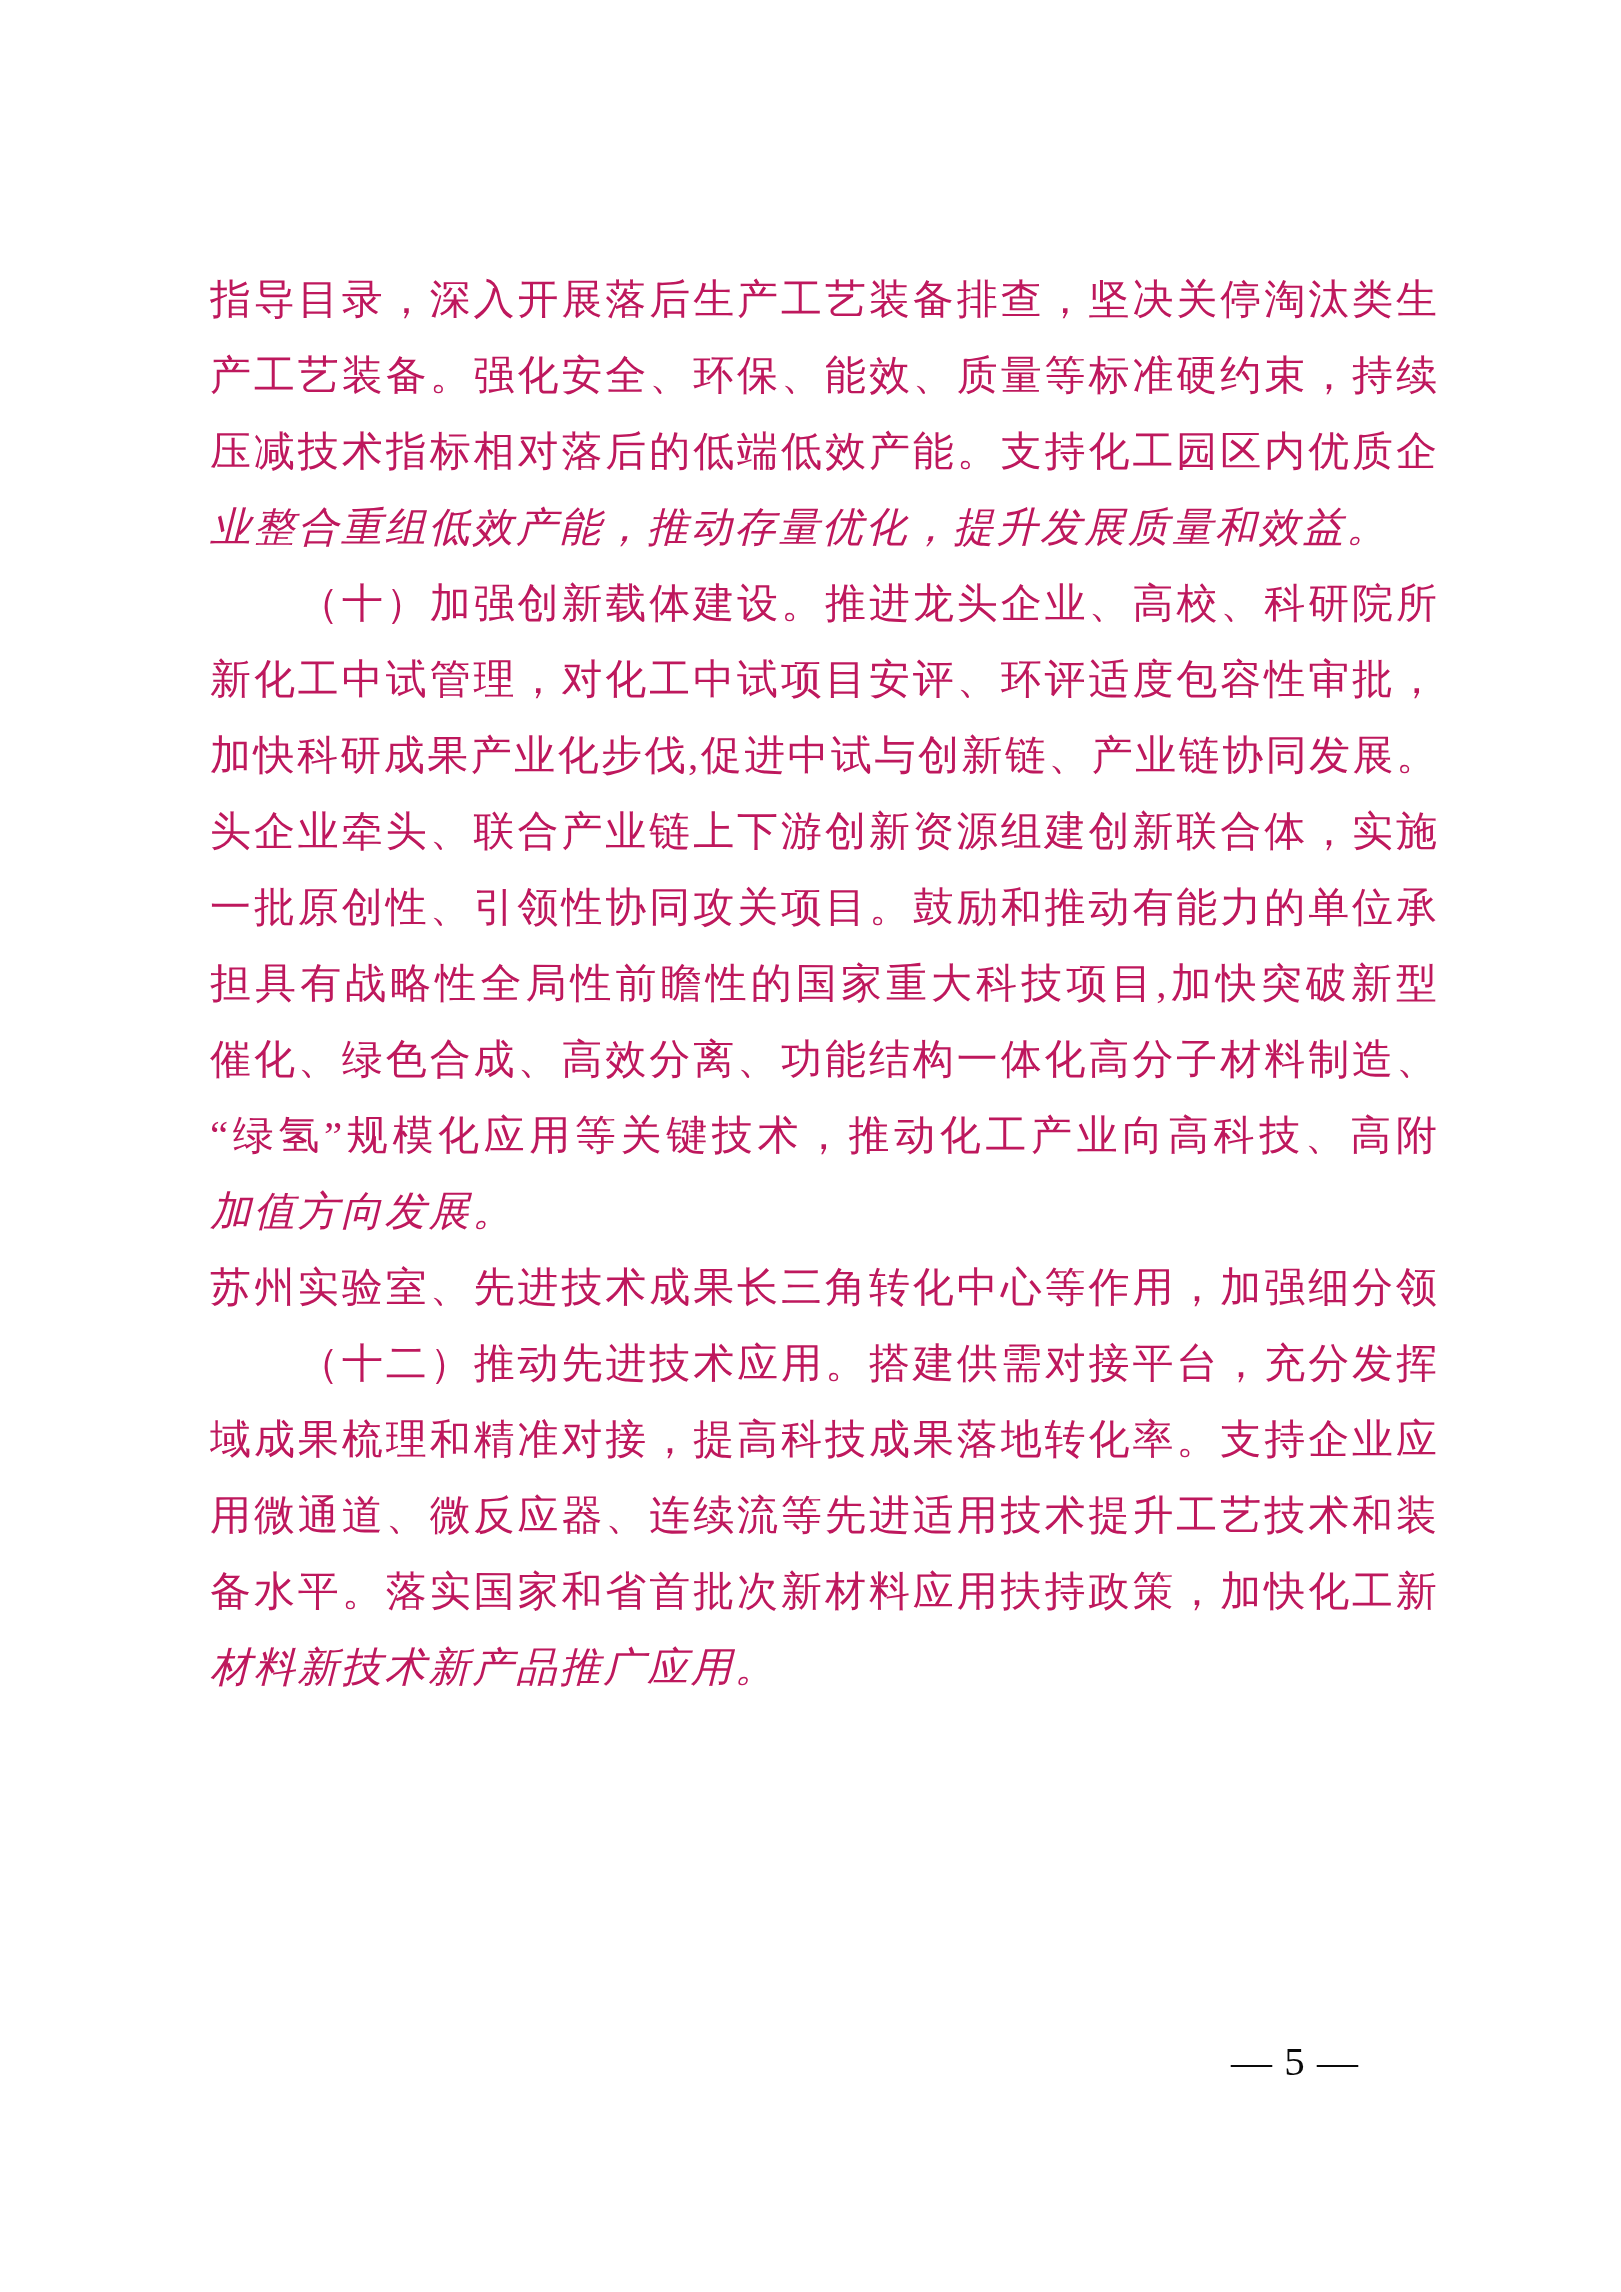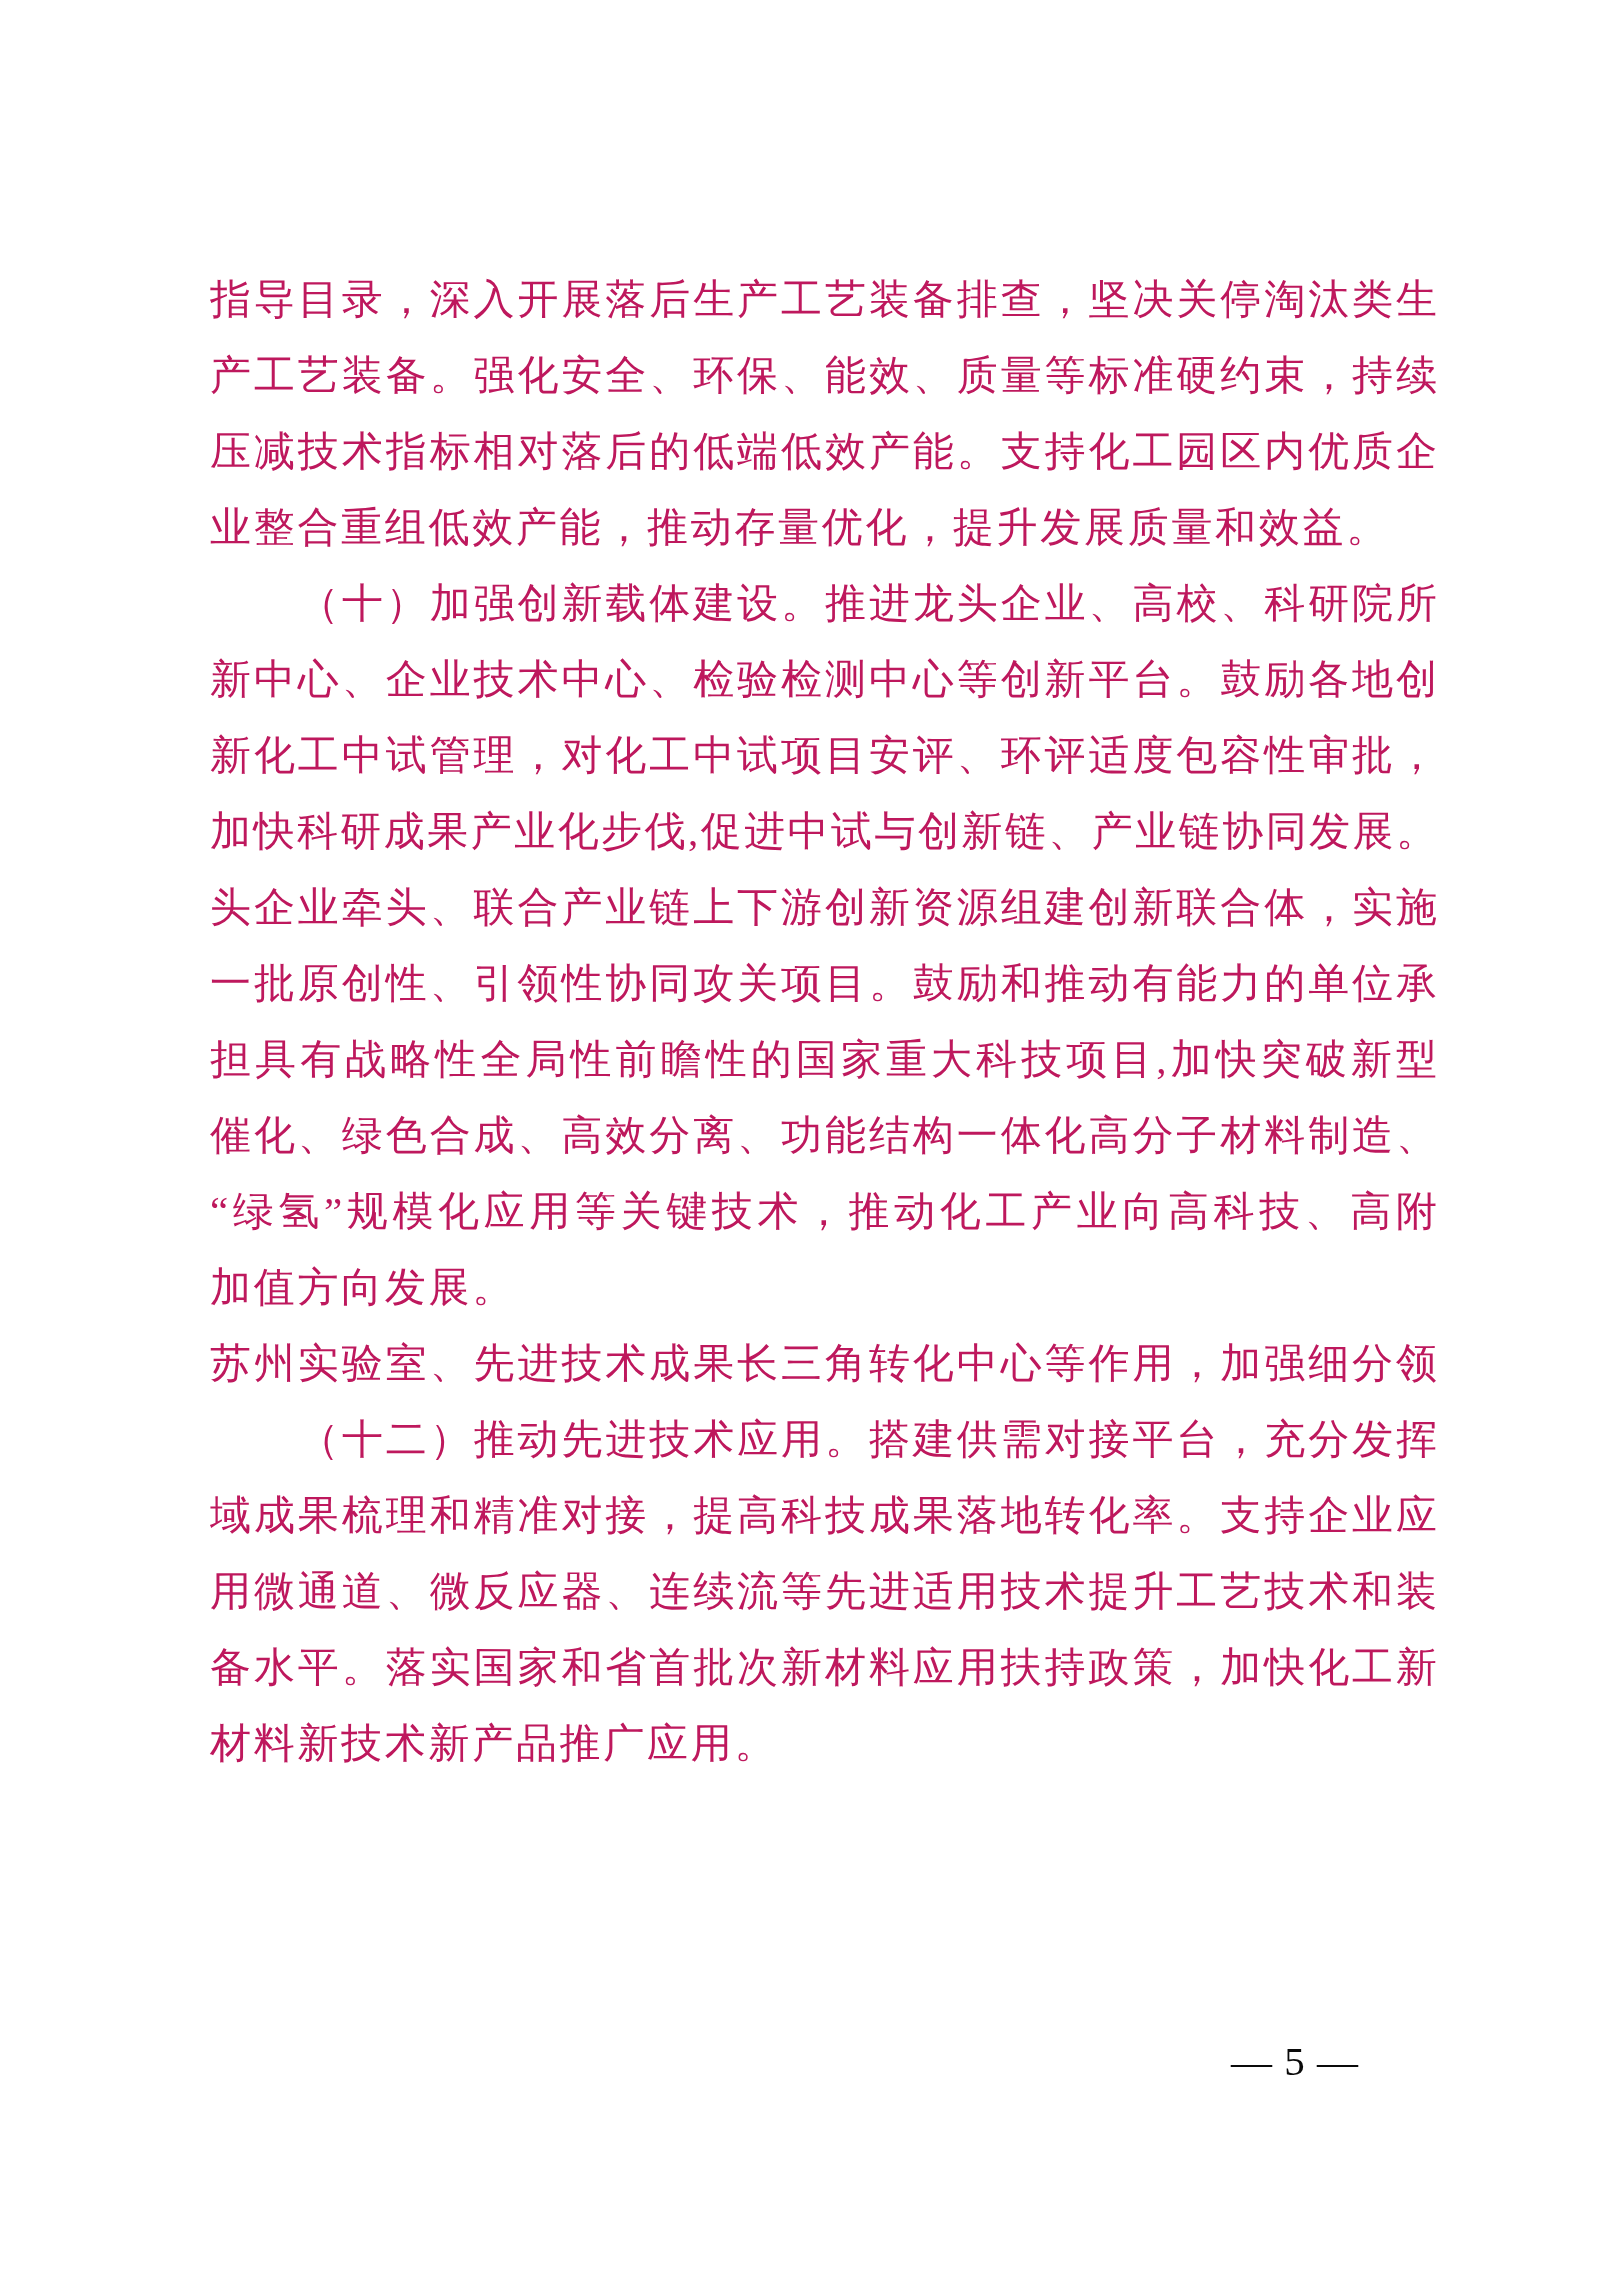--- a/index.html
+++ b/index.html
@@ -30,20 +30,21 @@
   }
   .just {
     text-align: justify;
     text-align-last: justify;
   }
   .end {
     text-align: center;
     text-align-last: left;
     letter-spacing: 2.7px;
     white-space: nowrap;
+    font-style: italic;
   }
   .indent {
     padding-left: 88px;
   }
   .heading {
     font-family: "Liberation Sans", "DejaVu Sans", sans-serif;
     font-weight: 700;
     font-size: 43px;
     letter-spacing: 2.5px;
     padding-left: 88px;
@@ -65,21 +66,20 @@
 </head>
 <body>
 
 <div class="page">
   <div class="textblock">
     <div class="line just">指导目录，深入开展落后生产工艺装备排查，坚决关停淘汰类生</div>
     <div class="line just">产工艺装备。强化安全、环保、能效、质量等标准硬约束，持续</div>
     <div class="line just">压减技术指标相对落后的低端低效产能。支持化工园区内优质企</div>
     <div class="line end">业整合重组低效产能，推动存量优化，提升发展质量和效益。</div>
     <div class="line just indent">（十）加强创新载体建设。推进龙头企业、高校、科研院所</div>
-    <div class="line just">新中心、企业技术中心、检验检测中心等创新平台。鼓励各地创</div>
     <div class="line just">新化工中试管理，对化工中试项目安评、环评适度包容性审批，</div>
     <div class="line just">加快科研成果产业化步伐,促进中试与创新链、产业链协同发展。</div>
     <div class="line just">头企业牵头、联合产业链上下游创新资源组建创新联合体，实施</div>
     <div class="line just">一批原创性、引领性协同攻关项目。鼓励和推动有能力的单位承</div>
     <div class="line just">担具有战略性全局性前瞻性的国家重大科技项目,加快突破新型</div>
     <div class="line just">催化、绿色合成、高效分离、功能结构一体化高分子材料制造、</div>
     <div class="line just">“绿氢”规模化应用等关键技术，推动化工产业向高科技、高附</div>
     <div class="line end">加值方向发展。</div>
     <div class="line just">苏州实验室、先进技术成果长三角转化中心等作用，加强细分领</div>
     <div class="line just indent">（十二）推动先进技术应用。搭建供需对接平台，充分发挥</div>

